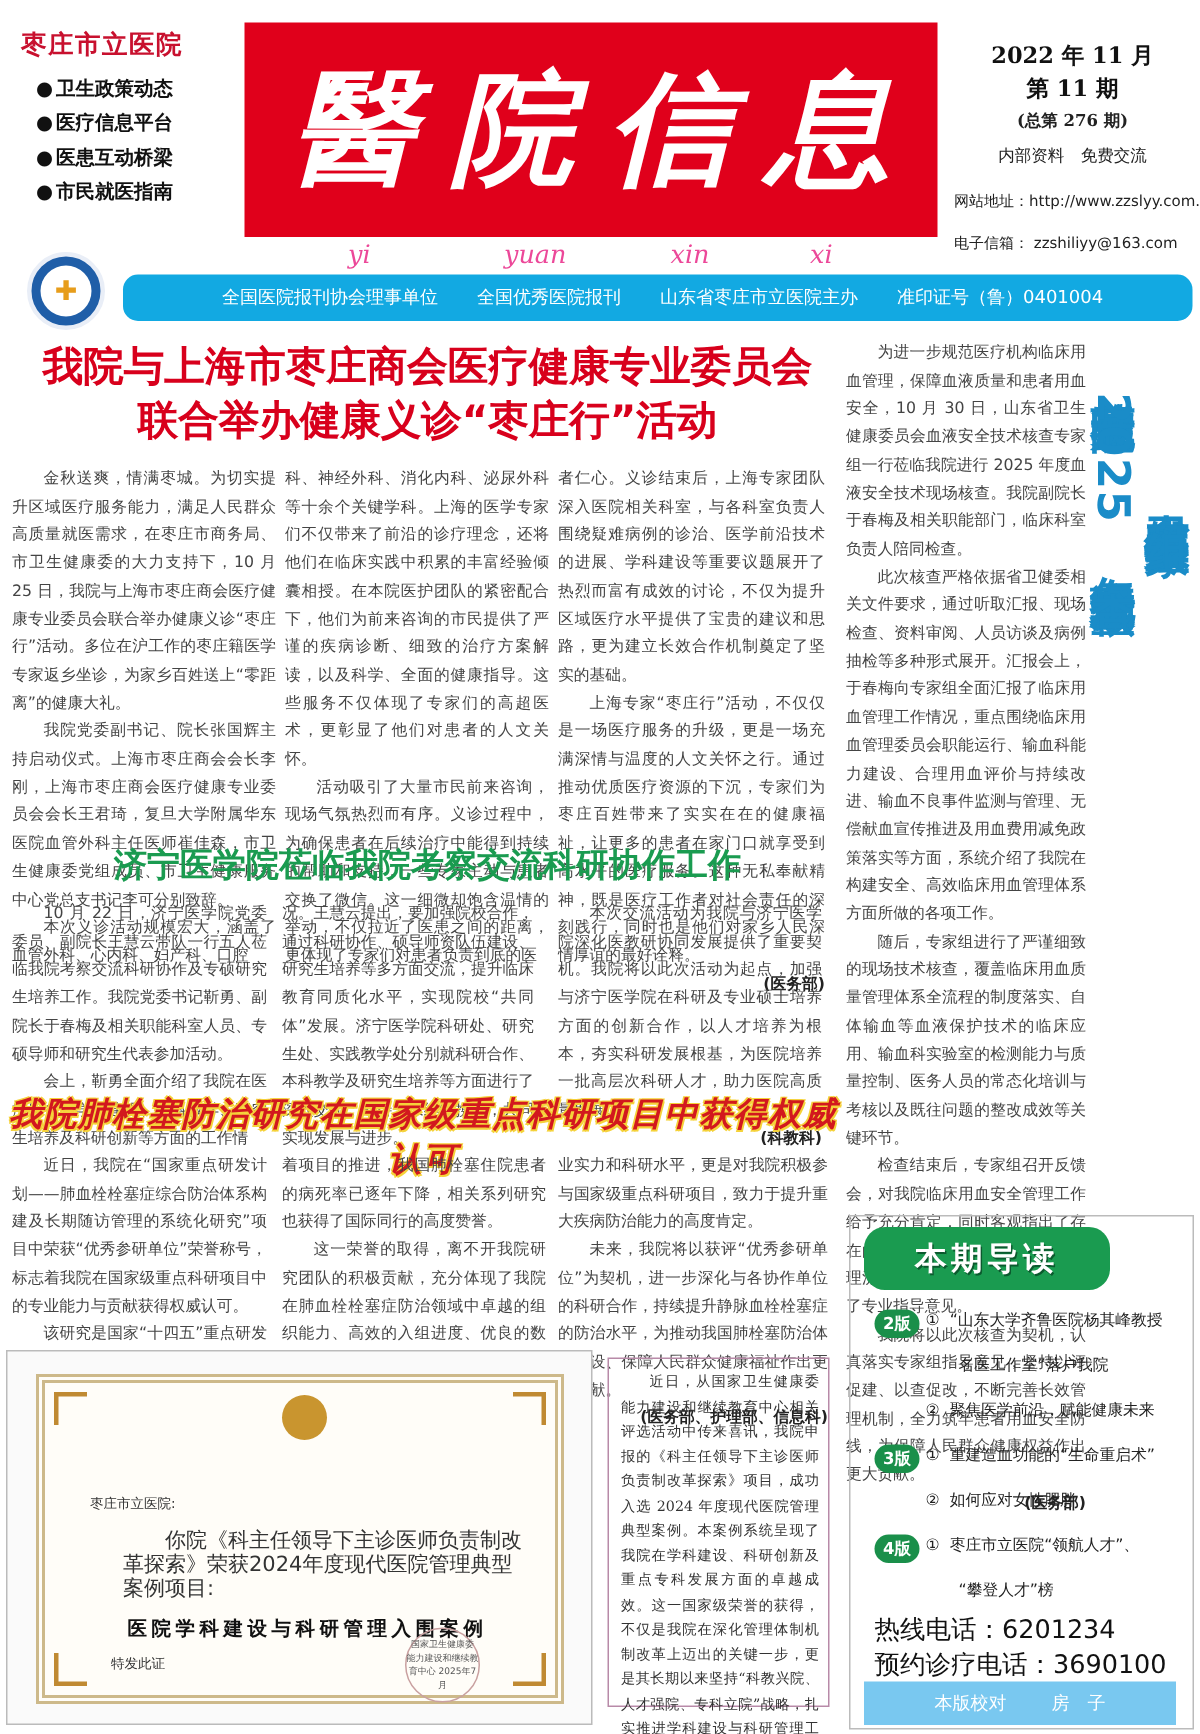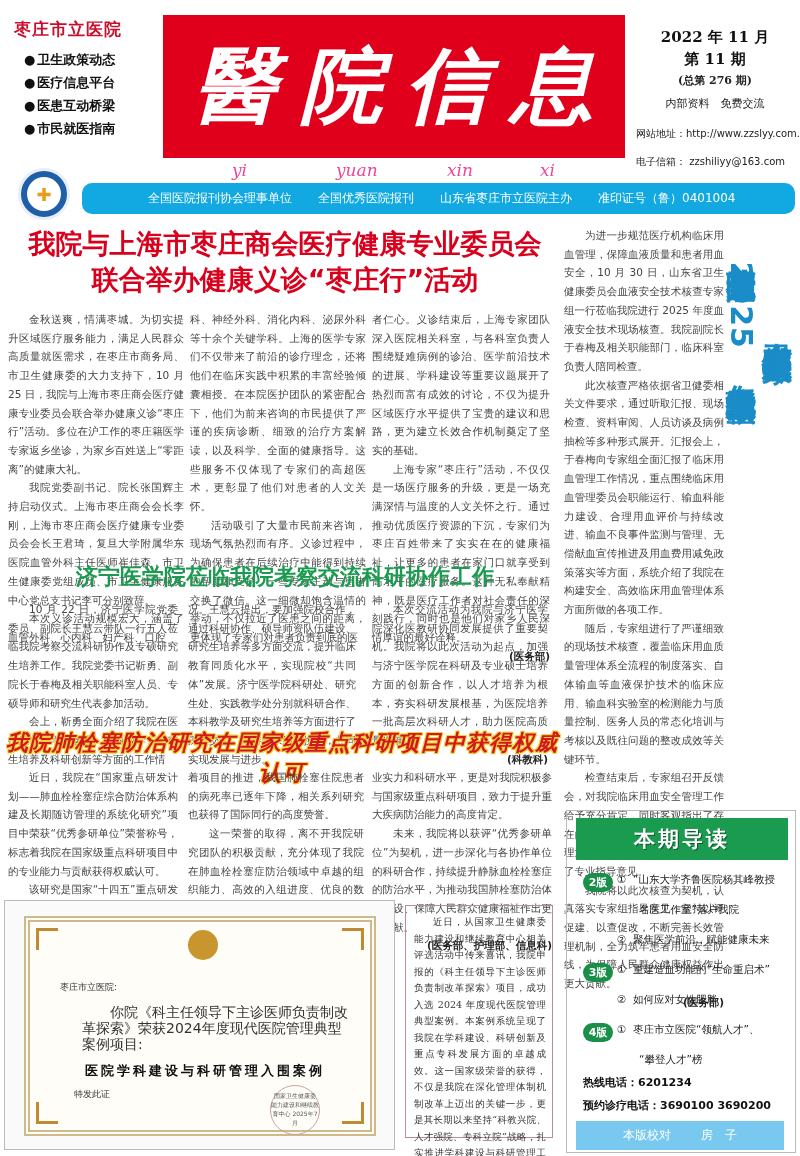--- a/index.html
+++ b/index.html
@@ -42,39 +42,39 @@
   .vtitle { font-size: 30px; font-weight: bold; color: #1a8cc8; writing-mode: vertical-rl; line-height: 34px; letter-spacing: 1px; }
 
   
   .hl2 { left: 10px; top: 562px; width: 550px; text-align: center; font-family: "DejaVu Serif", serif; font-size: 22px; font-weight: bold; color: #1a9b50; }
 
   
   .hl3 { left: 4px; top: 728px; width: 556px; text-align: center; font-family: "DejaVu Serif", serif; font-size: 22px; font-weight: bold; font-style: italic; color: #d2181e; text-shadow: -1px -1px 0 #f5d23a, 1px -1px 0 #f5d23a, -1px 1px 0 #f5d23a, 1px 1px 0 #f5d23a; letter-spacing: 1px; }
 
   
   .cert-frame { left: 4px; top: 900px; width: 391px; height: 250px; border: 1px solid #bbb; background: #fafafa; }
-  .cert { left: 24px; top: 916px; width: 352px; height: 220px; border: 6px double #cdb98a; background: #fffdf8; padding: 15px 20px 10px 30px; }
+  .cert { left: 24px; top: 916px; width: 352px; height: 220px; border: 6px double #cdb98a; background: #fffdf8; padding: 30px 20px 10px 30px; }
   .cert-emblem { left: 188px; top: 930px; width: 30px; height: 30px; border-radius: 50%; background: #c9952f; }
   .cert-corner { width: 22px; height: 22px; border: 3px solid #c08a32; }
   .cert .to { font-size: 9px; color: #333; margin-top: 44px; }
   .cert .body { font-size: 14px; color: #333; margin-top: 10px; text-indent: 2em; line-height: 16px; margin-left: 22px; }
   .cert .award { font-family: "DejaVu Serif", serif; font-size: 13px; font-weight: bold; color: #111; margin-top: 10px; text-align: center; letter-spacing: 3px; }
   .cert .issued { font-size: 9px; color: #333; margin-top: 8px; padding-left: 14px; }
   .cert-stamp { left: 270px; top: 1085px; width: 50px; height: 50px; border-radius: 50%; border: 1px solid #c9a0a0; font-size: 6px; color: #555; display: flex; align-items: center; justify-content: center; text-align: center; }
 
   .sidebar-box { left: 405px; top: 905px; width: 148px; height: 233px; border: 1px solid #b88aa8; padding: 8px 6px 4px 8px; }
   .sidebar-box .col { font-family: "DejaVu Serif", serif; font-size: 9.5px; line-height: 16.5px; color: #333; }
 
   
   .guide { left: 566px; top: 810px; width: 230px; height: 343px; border: 1px solid #bbb; }
-  .guide-head { position: absolute; left: 9px; top: 7px; width: 212px; height: 42px; background: #1a9b50; display: flex; align-items: center; justify-content: center; }
+  .guide-head { position: absolute; left: 9px; top: 7px; width: 164px; height: 42px; background: #1a9b50; display: flex; align-items: center; justify-content: center; border-radius: 14px; }
   .guide-head span { font-family: "DejaVu Serif", serif; font-size: 21px; font-weight: bold; color: #fff; letter-spacing: 3px; text-shadow: 1px 1px 0 #0b5a2e; }
   .g-row { position: absolute; font-size: 10.5px; color: #222; white-space: nowrap; }
   .g-badge { position: absolute; width: 30px; height: 19px; border-radius: 10px; background: #1a8f4a; color: #fff; font-size: 11px; font-weight: bold; text-align: center; line-height: 19px; }
-  .g-phone { position: absolute; left: 16px; font-size: 11px; font-weight: bold; color: #111; }
+  .g-phone { position: absolute; left: 16px; font-size: 17px; font-weight: normal; color: #111; }
   .g-foot { position: absolute; left: 9px; top: 310px; width: 208px; height: 29px; background: #79c8f0; color: #fff; font-size: 12px; display: flex; align-items: center; justify-content: center; gap: 30px; }
 </style>
 </head>
 <body>
 
 <div class="abs hosp-name">枣庄市立医院</div>
 <ul class="abs slogans">
   <li>卫生政策动态</li>
   <li>医疗信息平台</li>
   <li>医患互动桥梁</li>

